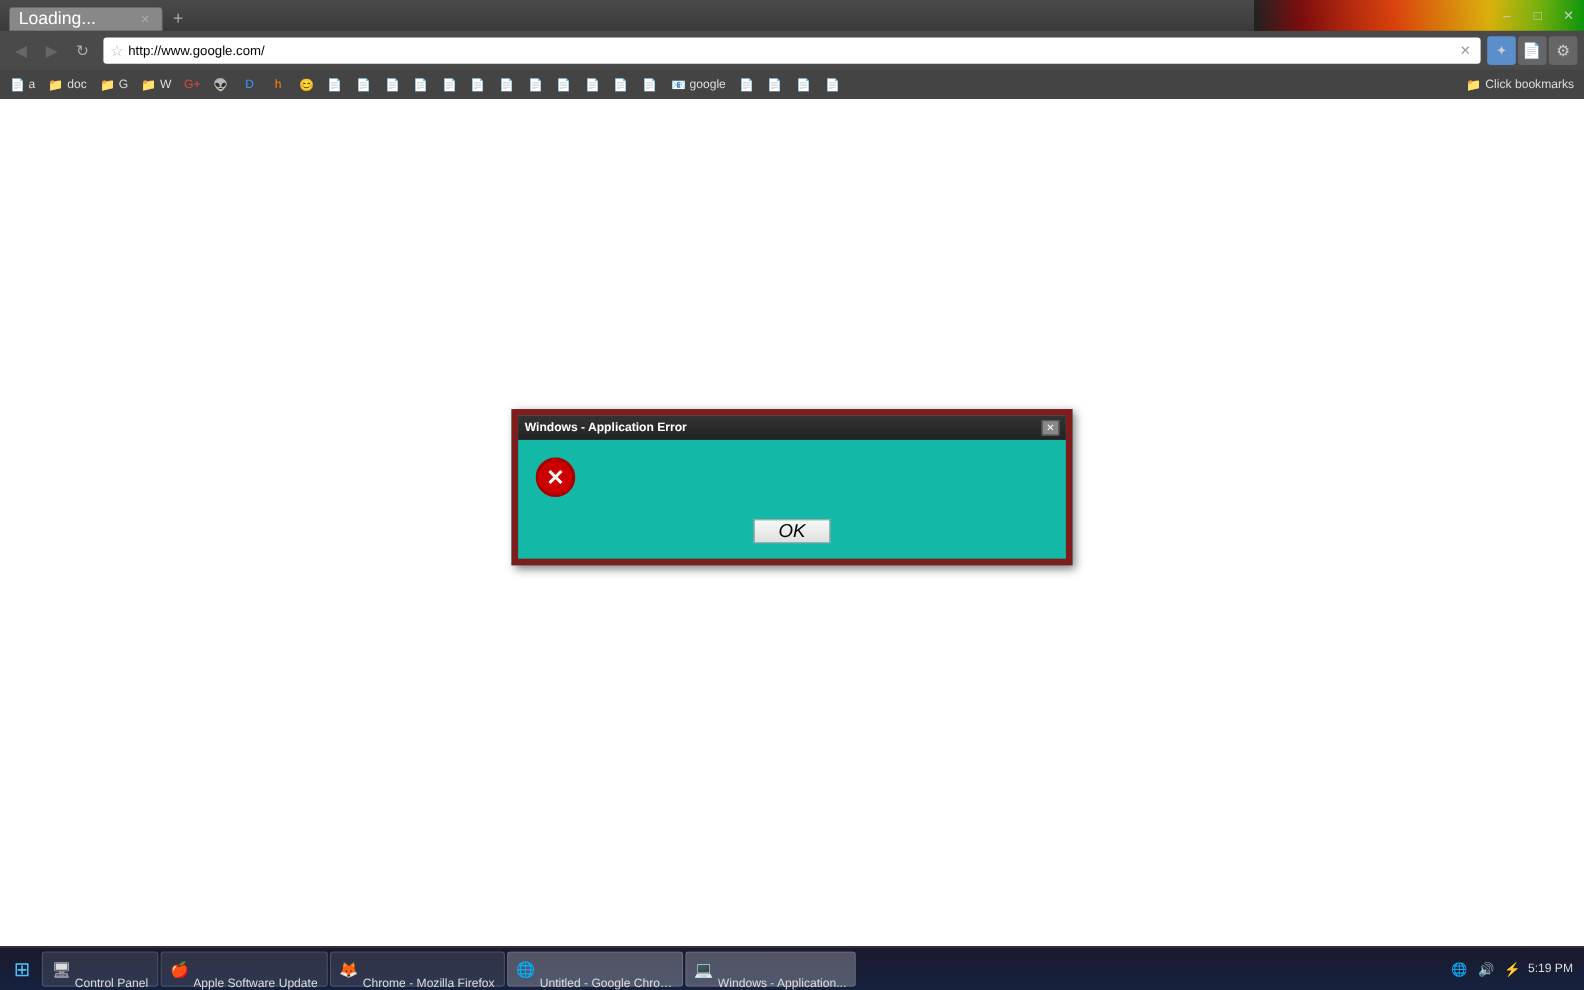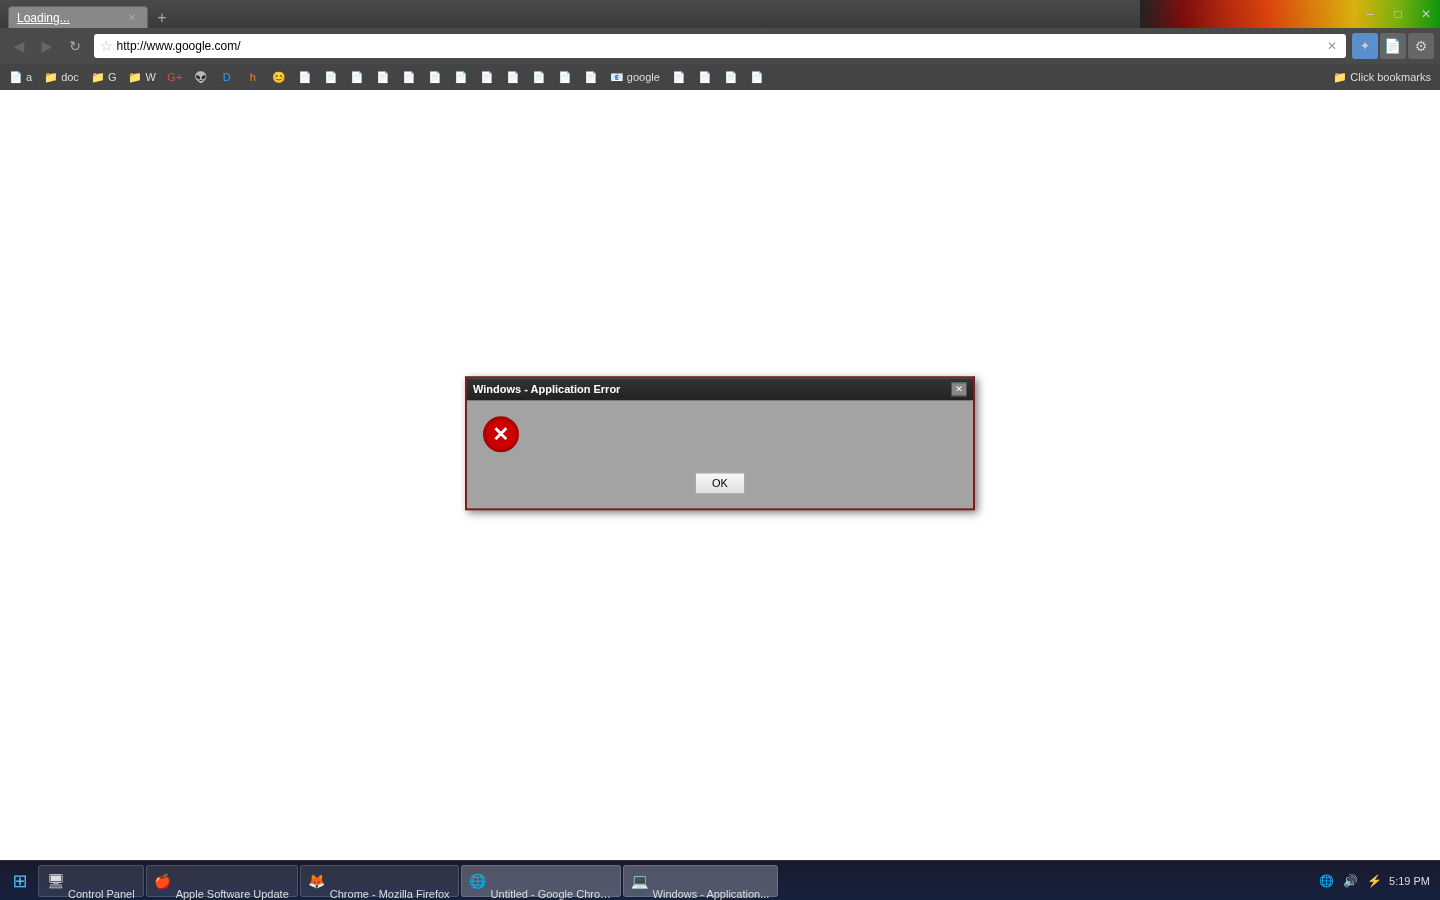--- a/index.html
+++ b/index.html
@@ -66,22 +66,21 @@
     .tab.active {
       background: #888;
       color: #fff;
     }
 
     .tab-title {
       flex: 1;
       overflow: hidden;
       text-overflow: ellipsis;
       white-space: nowrap;
-      font-size: 12px;
-      text-decoration: underline;
+      font-size: 16px;
     }
 
     .tab-close {
       width: 14px; height: 14px;
       display: flex; align-items: center; justify-content: center;
       border-radius: 3px;
       font-size: 10px;
       color: #aaa;
       cursor: pointer;
     }
@@ -219,22 +218,22 @@
       top: 90px; left: 0; right: 0; bottom: 40px;
       background: #fff;
     }
 
     
     .dialog-overlay {
       position: absolute;
       top: 50%; left: 50%;
       transform: translate(-50%, -55%);
       width: 510px;
-      background: #a3a3a3;
-      border: 2px solid #7f1d1d;
+      background: #14b8a6;
+      border: 6px solid #7f1d1d;
       box-shadow: 3px 3px 8px rgba(0,0,0,0.5);
       z-index: 100;
     }
 
     .dialog-titlebar {
       height: 22px;
       background: linear-gradient(to bottom, #333, #222);
       display: flex;
       align-items: center;
       padding: 0 6px;
@@ -283,27 +282,28 @@
       padding-top: 2px;
     }
 
     .dialog-footer {
       display: flex;
       justify-content: center;
       padding: 8px 16px 14px;
     }
 
     .dialog-ok-btn {
-      width: 50px; height: 22px;
+      width: 70px; height: 22px;
       background: linear-gradient(to bottom, #f8f8f8, #e0e0e0);
       border: 1px solid #aaa;
       display: flex; align-items: center; justify-content: center;
-      font-size: 11px;
+      font-size: 17px;
       cursor: pointer;
       color: #000;
+      font-style: italic;
     }
 
     
     .taskbar {
       position: absolute;
       bottom: 0; left: 0; right: 0;
       height: 40px;
       background: linear-gradient(to bottom, #1a1a2e, #16213e);
       display: flex;
       align-items: center;

